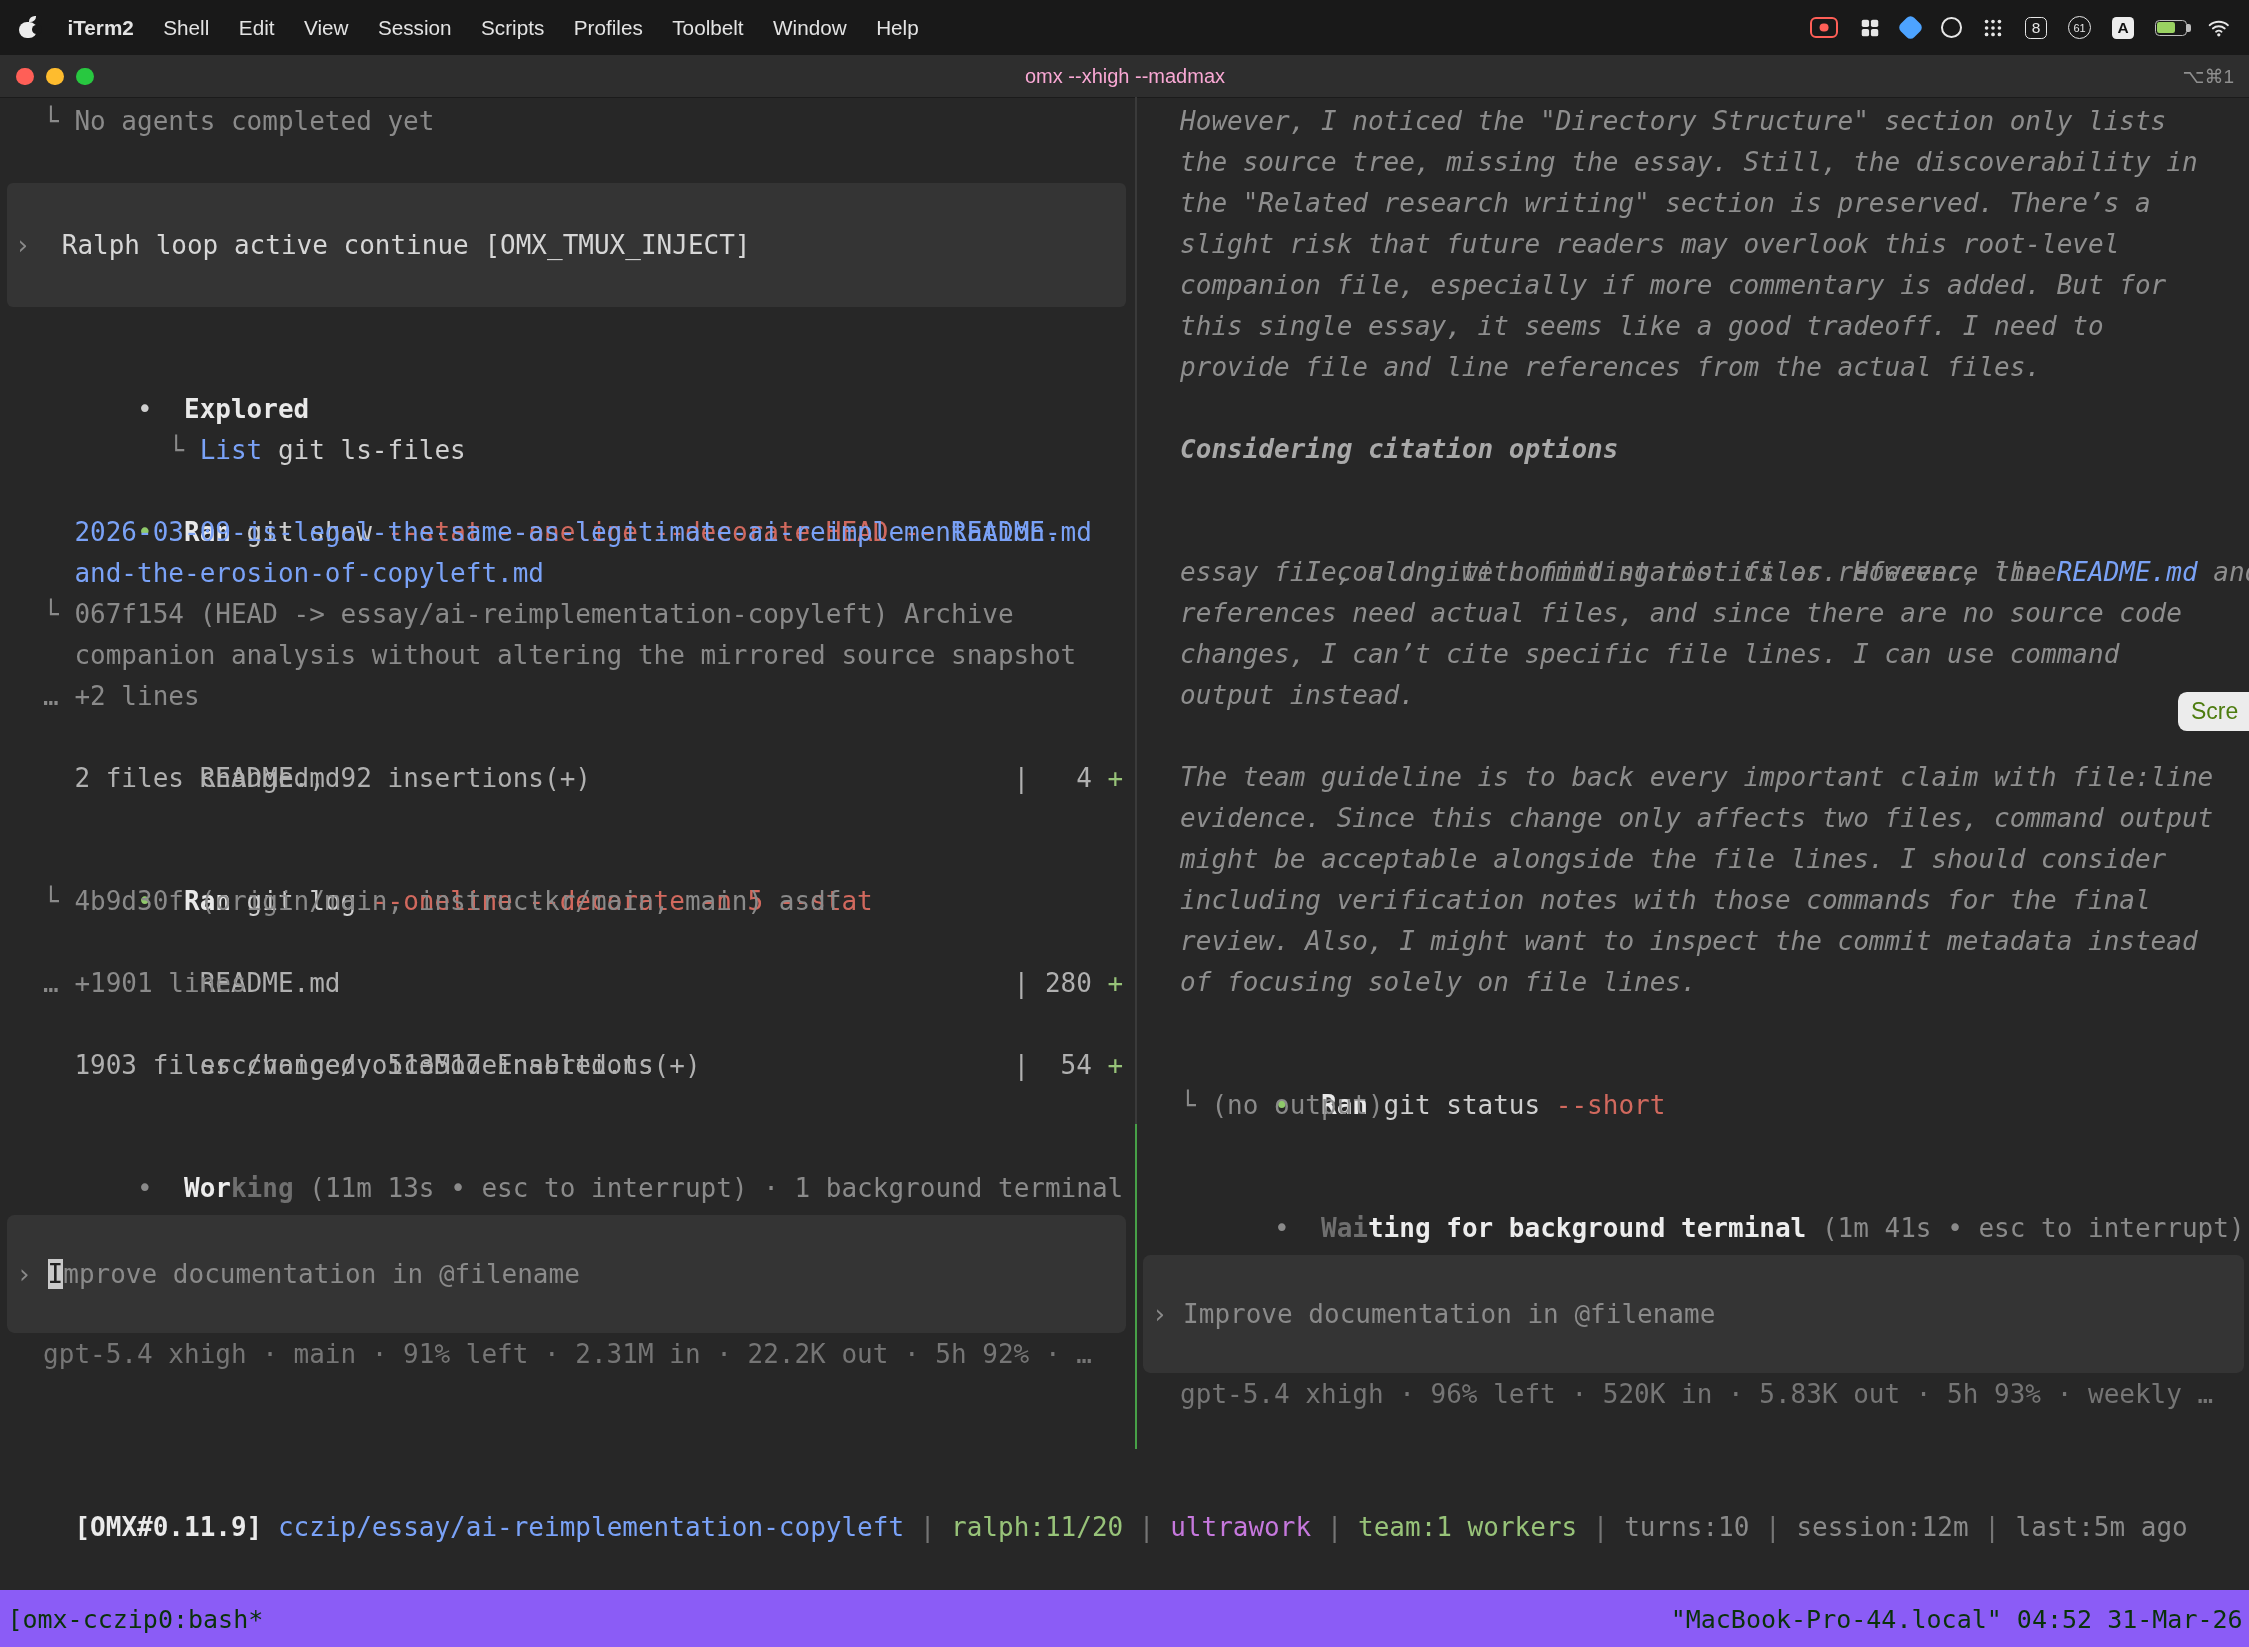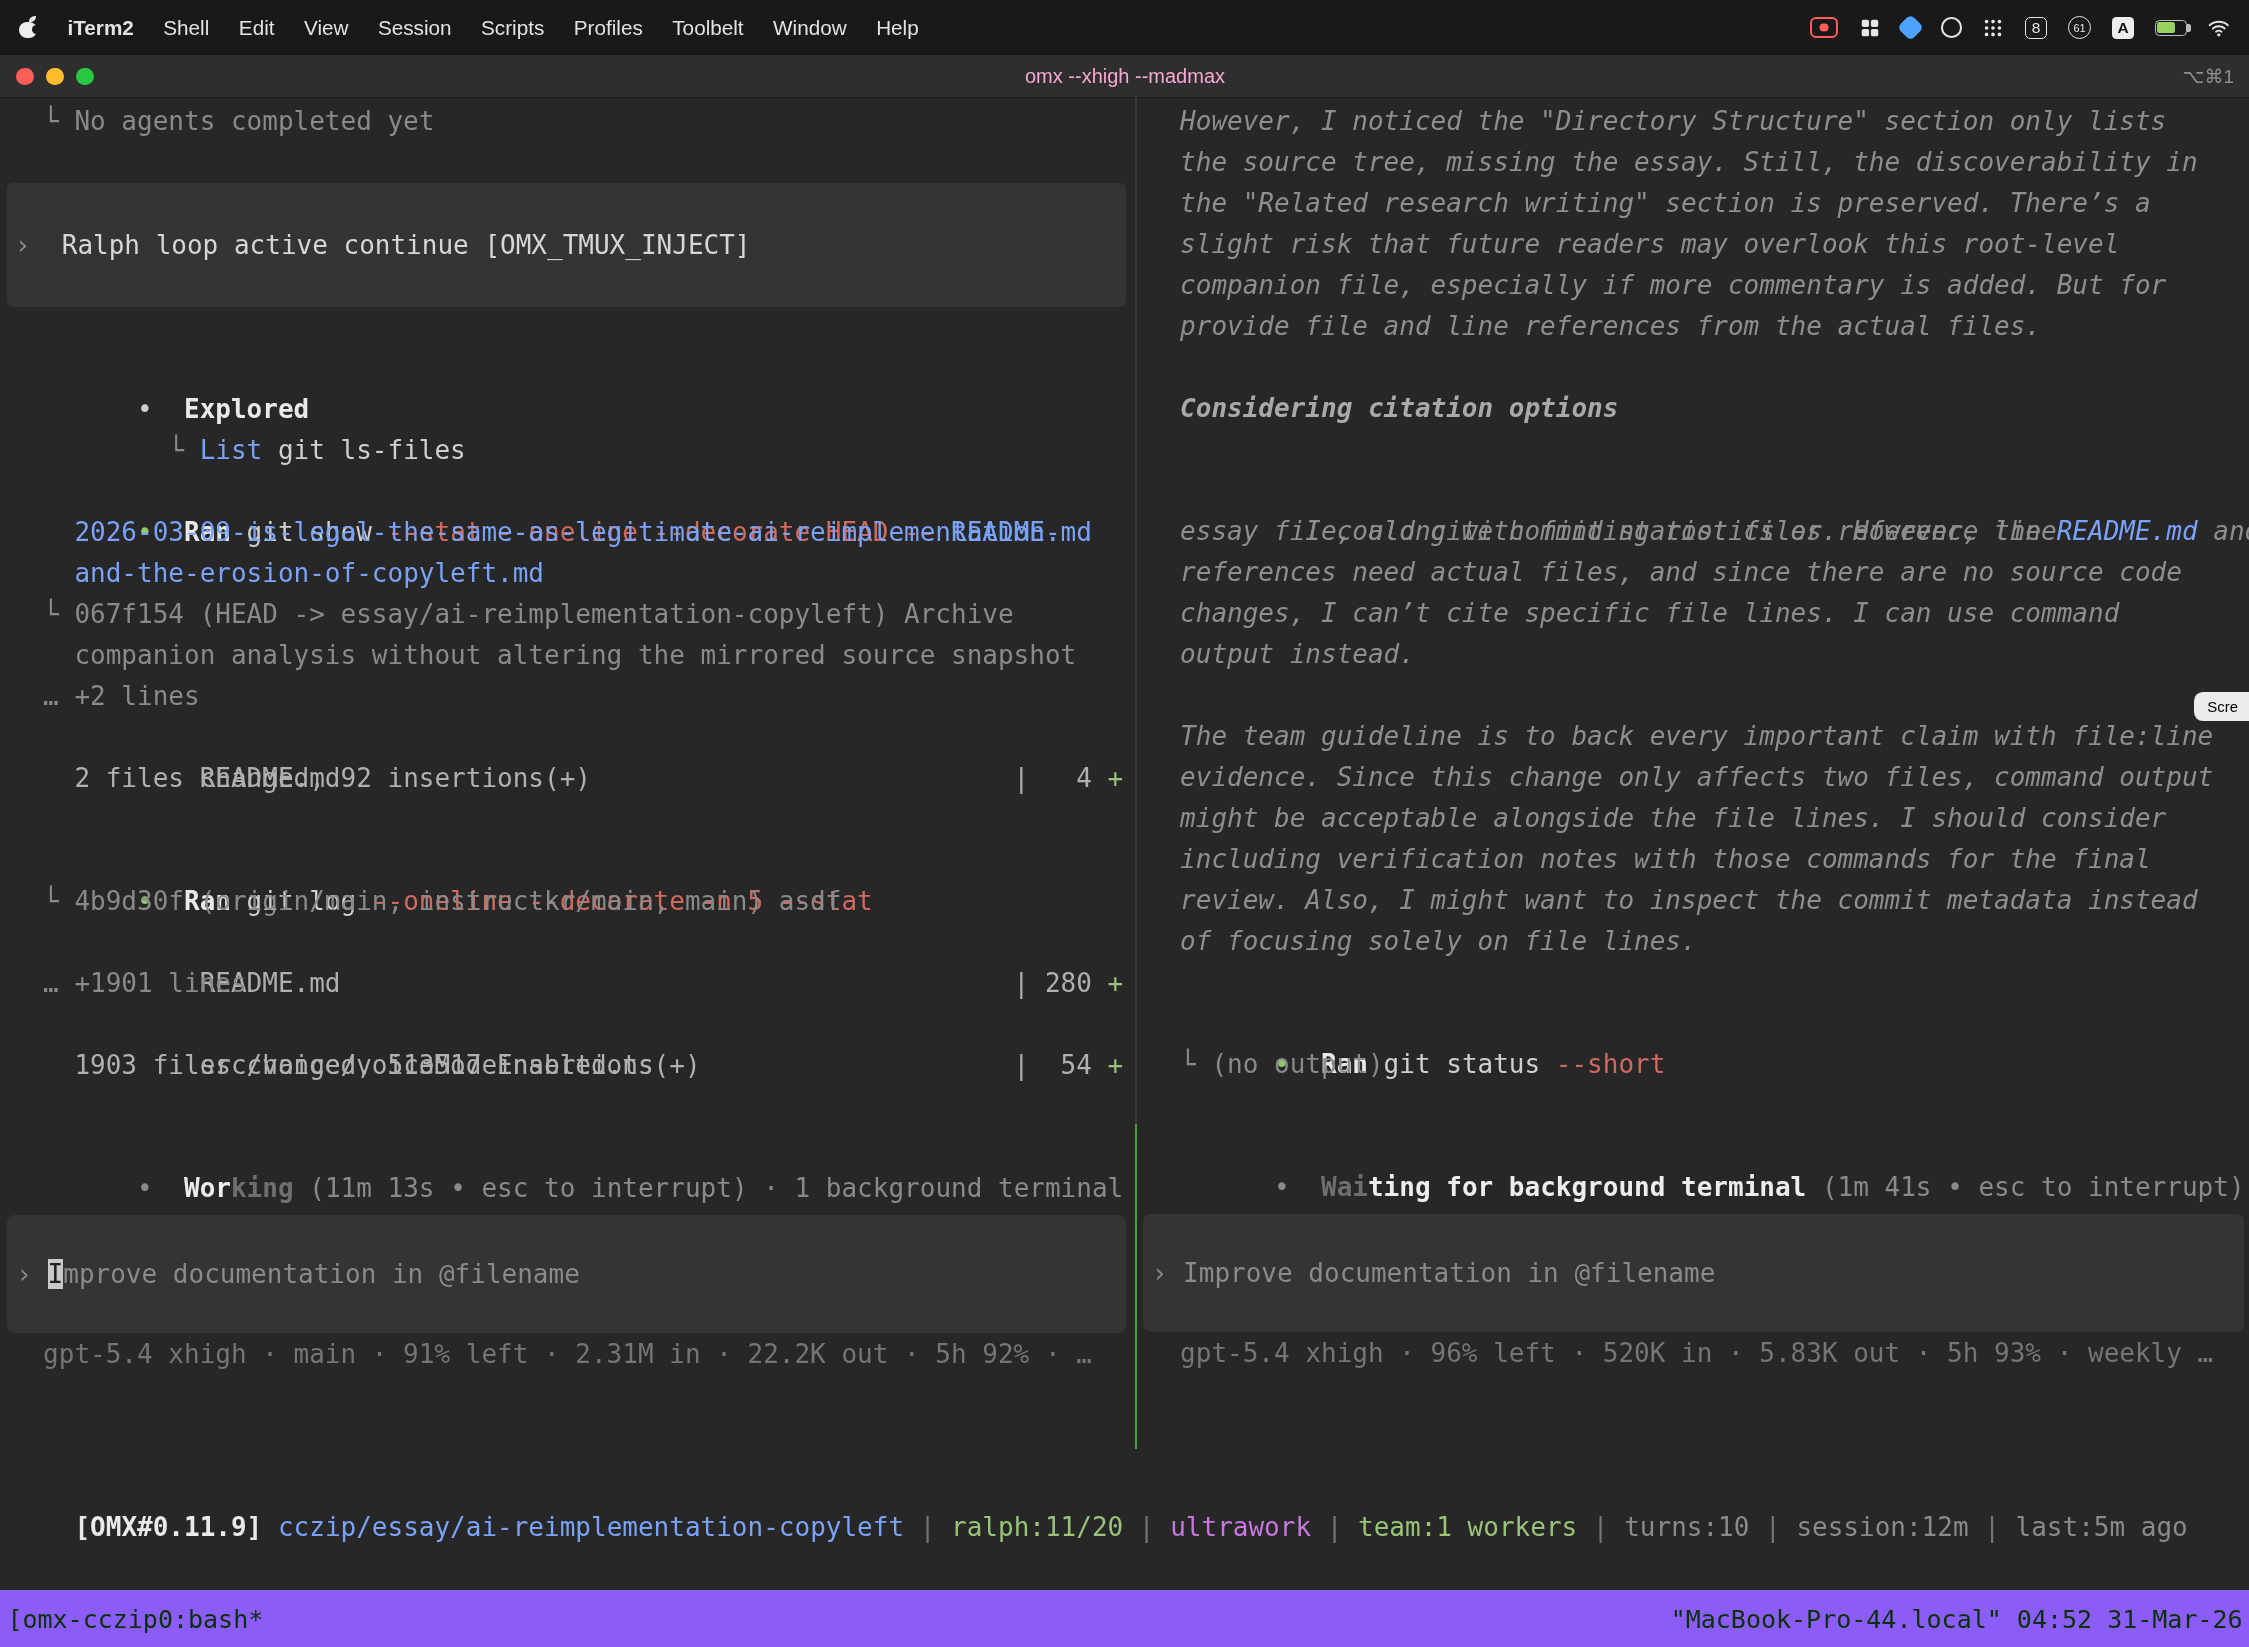--- a/index.html
+++ b/index.html
@@ -88,22 +88,22 @@
   .statline { margin-top:1.5px; }
 
   
   .omx { position:absolute; top:1466px; left:0; right:0; height:41px; line-height:41px;
          padding-left:11.8px; white-space:pre; font-size:26px; }
   .omx .ver { color:#eaeaea; font-weight:700; }
   .tmuxbar { position:absolute; left:0; right:0; bottom:0; height:58px; background:#8b5cf6;
          color:#0a320a; display:flex; align-items:center; justify-content:space-between;
          padding:0 7.4px; font-size:25px; white-space:pre; }
 
-  .screen-tab { position:absolute; right:0; top:692px; background:#ececec; color:#000000;
-         font-family:"Liberation Sans", sans-serif; font-size:15px; padding:5.9px 11.8px 5.9px 13.3px;
+  .screen-tab { position:absolute; right:0; top:692px; background:#ececec; color:#4d7c0f;
+         font-family:"Liberation Sans", sans-serif; font-size:23px; padding:5.9px 11.8px 5.9px 13.3px;
          border-radius:8.9px 0 0 8.9px; z-index:40; }
 </style>
 </head>
 <body>
 
 <div class="screen">
 
   <div class="menubar">
     <div class="menu-left">
       <span class="apple">
@@ -222,20 +222,21 @@
     </div>
 
     <div class="divider"></div>
 
     <div class="pane pane-right">
       <div class="line ind2 think">However, I noticed the "Directory Structure" section only lists</div>
       <div class="line ind2 think">the source tree, missing the essay. Still, the discoverability in</div>
       <div class="line ind2 think">the "Related research writing" section is preserved. There’s a</div>
       <div class="line ind2 think">slight risk that future readers may overlook this root-level</div>
       <div class="line ind2 think">companion file, especially if more commentary is added. But for</div>
+      <div class="line ind2 think">this single essay, it seems like a good tradeoff. I need to</div>
       <div class="line ind2 think">provide file and line references from the actual files.</div>
 
       <div class="line ind2 think-b mt1">Considering citation options</div>
 
       <div class="line ind2 mt1">
         <span class="think">I could cite commit statistics or reference the </span><span class="think-blue">README.md</span><span class="think"> and</span>
       </div>
       <div class="line ind2 think">essay file, along with finding root files. However, line</div>
       <div class="line ind2 think">references need actual files, and since there are no source code</div>
       <div class="line ind2 think">changes, I can’t cite specific file lines. I can use command</div>

